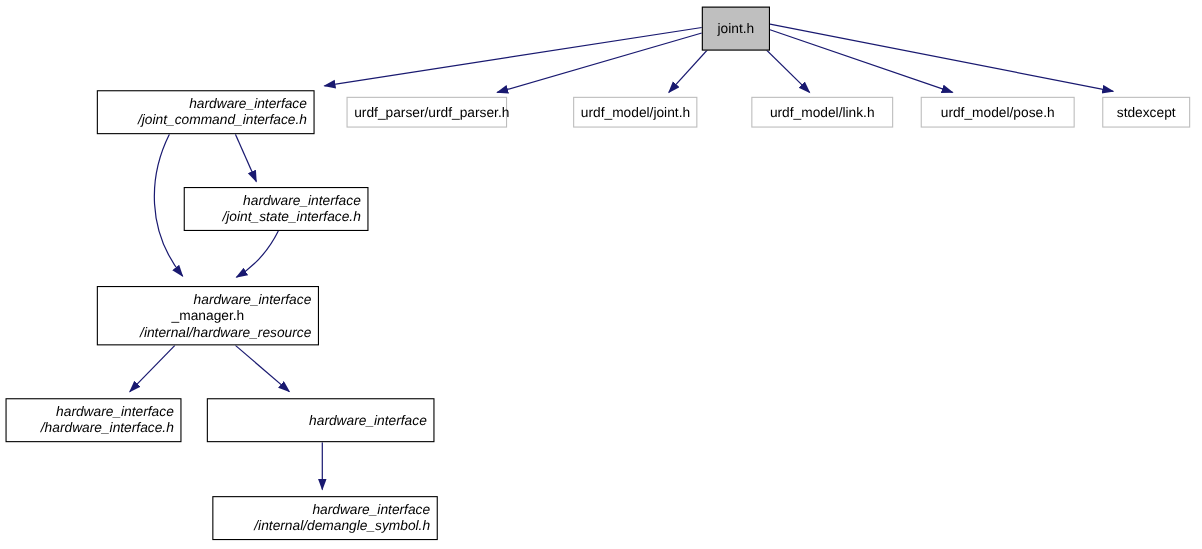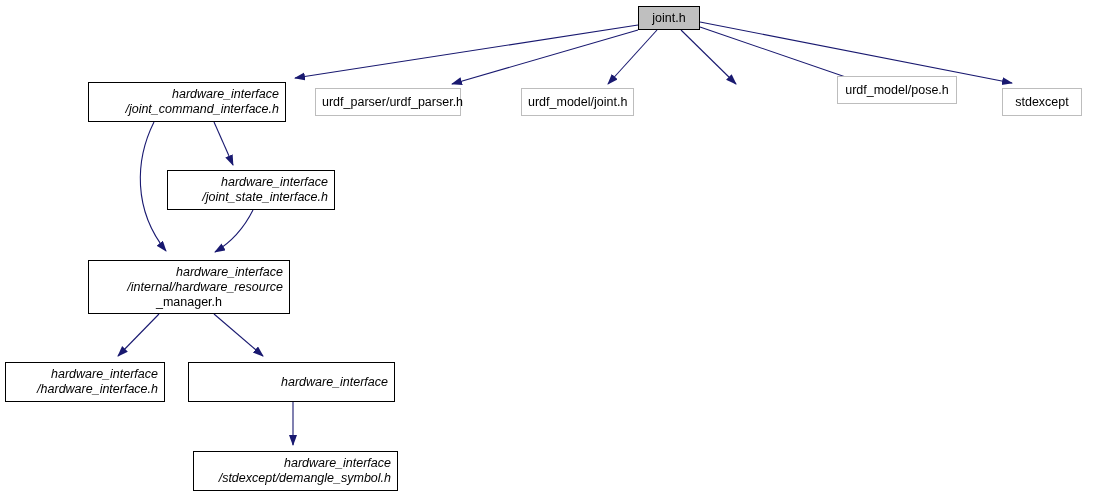--- a/index.html
+++ b/index.html
@@ -67,52 +67,55 @@
       <path d="M681,30 L736,84" fill="none" stroke="#191970" stroke-width="1.1" marker-end="url(#arrowhead)"></path>
       <path d="M700,27 L866,84" fill="none" stroke="#191970" stroke-width="1.1" marker-end="url(#arrowhead)"></path>
       <path d="M700,22 L1012,83" fill="none" stroke="#191970" stroke-width="1.1" marker-end="url(#arrowhead)"></path>
       <path d="M214,122 L233,165" fill="none" stroke="#191970" stroke-width="1.1" marker-end="url(#arrowhead)"></path>
       <path d="M154,122 C135,160 133,210 166,251" fill="none" stroke="#191970" stroke-width="1.1" marker-end="url(#arrowhead)"></path>
       <path d="M253,210 C244,228 230,243 215,252" fill="none" stroke="#191970" stroke-width="1.1" marker-end="url(#arrowhead)"></path>
       <path d="M159,314 L118,356" fill="none" stroke="#191970" stroke-width="1.1" marker-end="url(#arrowhead)"></path>
       <path d="M214,314 L263,356" fill="none" stroke="#191970" stroke-width="1.1" marker-end="url(#arrowhead)"></path>
       <path d="M293,402 L293,445" fill="none" stroke="#191970" stroke-width="1.1" marker-end="url(#arrowhead)"></path>
     </svg>
-<div class="graph-node current" style="left: 638px; top: 6px; width: 62px; height: 24px;">
+<div class="graph-node current" style="left: 638px; top: 6px; width: 62px; height: 40px;">
       <div class="node-line center">joint.h</div>
     </div>
     <div class="graph-node internal" style="left: 88px; top: 82px; width: 198px; height: 40px;">
       <div class="node-line left">hardware_interface</div>
       <div class="node-line left">/joint_command_interface.h</div>
     </div>
     <div class="graph-node external" style="left: 315px; top: 88px; width: 146px; height: 28px;">
       <div class="node-line center">urdf_parser/urdf_parser.h</div>
     </div>
     <div class="graph-node external" style="left: 521px; top: 88px; width: 113px; height: 28px;">
       <div class="node-line center">urdf_model/joint.h</div>
     </div>
-    <div class="graph-node external" style="left: 837px; top: 76px; width: 120px; height: 28px; justify-content: center;">
+    <div class="graph-node external" style="left: 683px; top: 88px; width: 129px; height: 28px;">
+      <div class="node-line center">urdf_model/link.h</div>
+    </div>
+    <div class="graph-node external" style="left: 837px; top: 88px; width: 140px; height: 28px; justify-content: center;">
       <div class="node-line center">urdf_model/pose.h</div>
     </div>
     <div class="graph-node external" style="left: 1002px; top: 88px; width: 80px; height: 28px;">
       <div class="node-line center">stdexcept</div>
     </div>
     <div class="graph-node internal" style="left: 167px; top: 170px; width: 168px; height: 40px;">
       <div class="node-line left">hardware_interface</div>
       <div class="node-line left">/joint_state_interface.h</div>
     </div>
     <div class="graph-node internal" style="left: 88px; top: 260px; width: 202px; height: 54px;">
       <div class="node-line left">hardware_interface</div>
+      <div class="node-line center">_manager.h</div>
       <div class="node-line left">/internal/hardware_resource</div>
-      <div class="node-line center">_manager.h</div>
     </div>
     <div class="graph-node internal" style="left: 5px; top: 362px; width: 160px; height: 40px;">
       <div class="node-line left">hardware_interface</div>
       <div class="node-line left">/hardware_interface.h</div>
     </div>
     <div class="graph-node internal" style="left: 188px; top: 362px; width: 207px; height: 40px;">
       <div class="node-line left">hardware_interface</div>
     </div>
     <div class="graph-node internal" style="left: 193px; top: 451px; width: 205px; height: 40px;">
       <div class="node-line left">hardware_interface</div>
-      <div class="node-line left">/stdexcept/demangle_symbol.h</div>
+      <div class="node-line left">/internal/demangle_symbol.h</div>
     </div>
   </div>
 
 </body></html>

